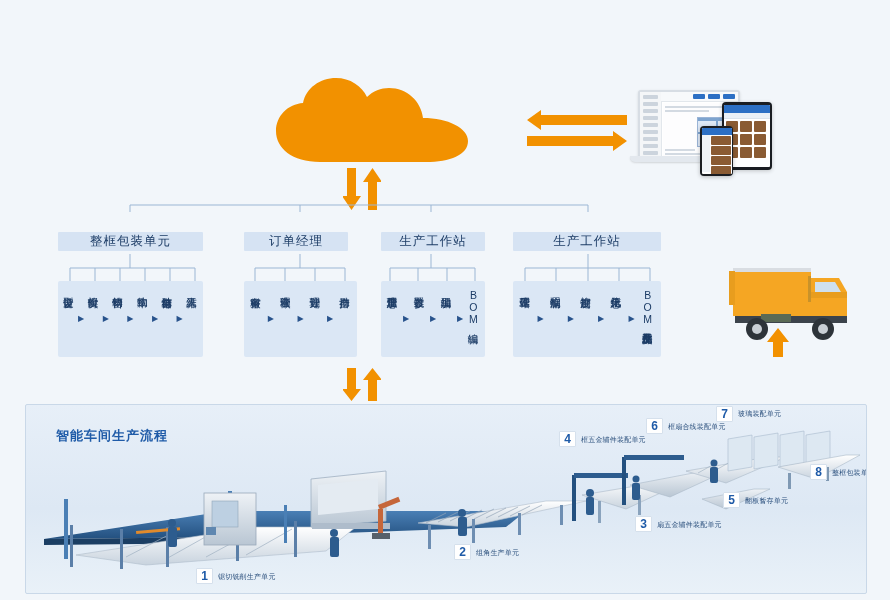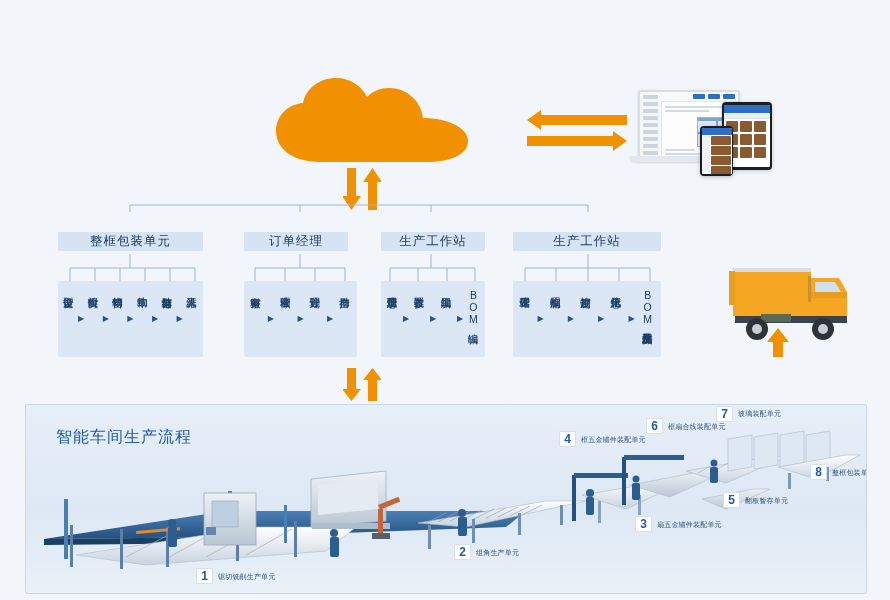--- a/index.html
+++ b/index.html
@@ -128,21 +128,21 @@
   
   .factory{
     position:absolute;left:25px;top:404px;width:840px;height:188px;
     background:linear-gradient(180deg,#e7eff8 0%,#dde8f4 55%,#e9f1f8 100%);
     border:1px solid #c9d8e8;
     border-radius:2px;
     overflow:hidden;
   }
   .factory-title{
     position:absolute;left:30px;top:22px;
-    color:#1f5ba8;font-size:16px;font-weight:normal;letter-spacing:1px;
+    color:#1f5ba8;font-size:13px;font-weight:bold;letter-spacing:1px;
   }
   .fnum{
     position:absolute;
     background:#ffffff;
     color:#1f5ba8;
     font-size:12px;font-weight:bold;
     width:17px;height:16px;line-height:16px;text-align:center;
     border-radius:1px;
     box-shadow:0 0 0 1px #d5e0ec inset;
   }

